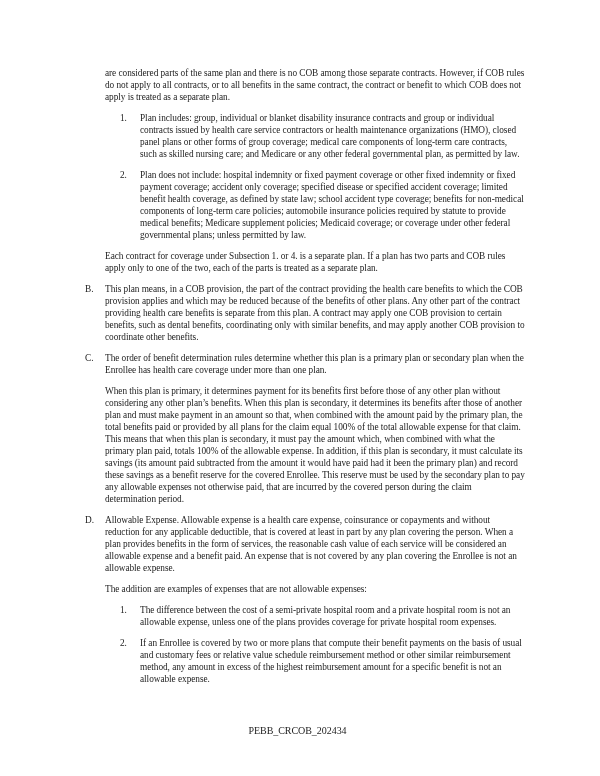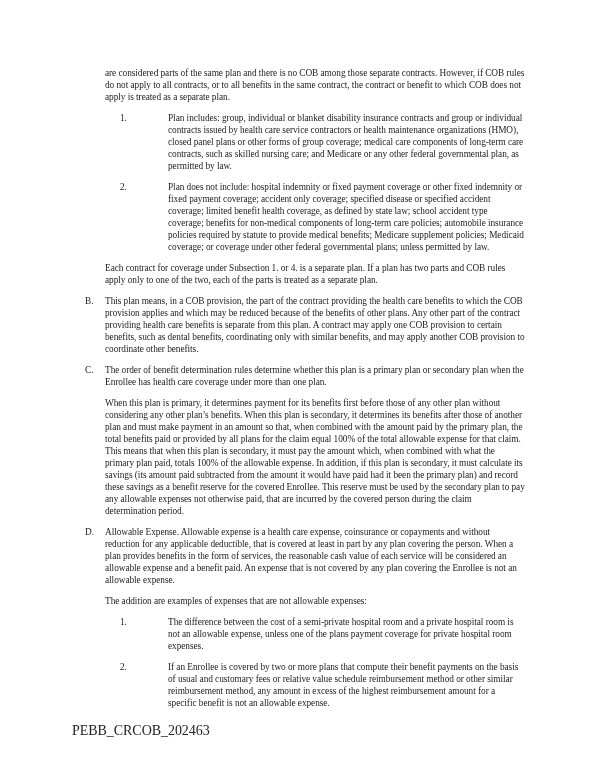--- a/index.html
+++ b/index.html
@@ -45,30 +45,29 @@
   .num-item {
     display: flex;
     margin: 0 0 9px 35px;
   }
   .num-item .marker {
     flex: none;
     width: 20px;
   }
   .num-item .item-text {
     flex: 1;
-    margin-left: 28px;
   }
   .footer {
     position: absolute;
     left: 72px;
     right: 77px;
     top: 725px;
     display: flex;
-    justify-content: flex-start;
-    font-size: 14px;
+    justify-content: center;
+    font-size: 10px;
   }
 </style>
 </head>
 <body>
 
 <div class="page">
   <div class="content">
 
     <p class="para">are considered parts of the same plan and there is no COB among those separate contracts. However, if COB rules do not apply to all contracts, or to all benefits in the same contract, the contract or benefit to which COB does not apply is treated as a separate plan.</p>
 
@@ -98,27 +97,27 @@
 
     <div class="letter-item">
       <span class="marker">D.</span>
       <span class="item-text">Allowable Expense. Allowable expense is a health care expense, coinsurance or copayments and without reduction for any applicable deductible, that is covered at least in part by any plan covering the person. When a plan provides benefits in the form of services, the reasonable cash value of each service will be considered an allowable expense and a benefit paid. An expense that is not covered by any plan covering the Enrollee is not an allowable expense.</span>
     </div>
 
     <p class="para">The addition are examples of expenses that are not allowable expenses:</p>
 
     <div class="num-item">
       <span class="marker">1.</span>
-      <span class="item-text">The difference between the cost of a semi-private hospital room and a private hospital room is not an allowable expense, unless one of the plans payment coverage for private hospital room expenses.</span>
+      <span class="item-text">The difference between the cost of a semi-private hospital room and a private hospital room is not an allowable expense, unless one of the plans provides coverage for private hospital room expenses.</span>
     </div>
 
     <div class="num-item">
       <span class="marker">2.</span>
       <span class="item-text">If an Enrollee is covered by two or more plans that compute their benefit payments on the basis of usual and customary fees or relative value schedule reimbursement method or other similar reimbursement method, any amount in excess of the highest reimbursement amount for a specific benefit is not an allowable expense.</span>
     </div>
 
   </div>
 
   <div class="footer">
     <span>PEBB_CRCOB_2024</span>
-    <span>63</span>
+    <span>34</span>
   </div>
 </div>
 
 </body></html>

